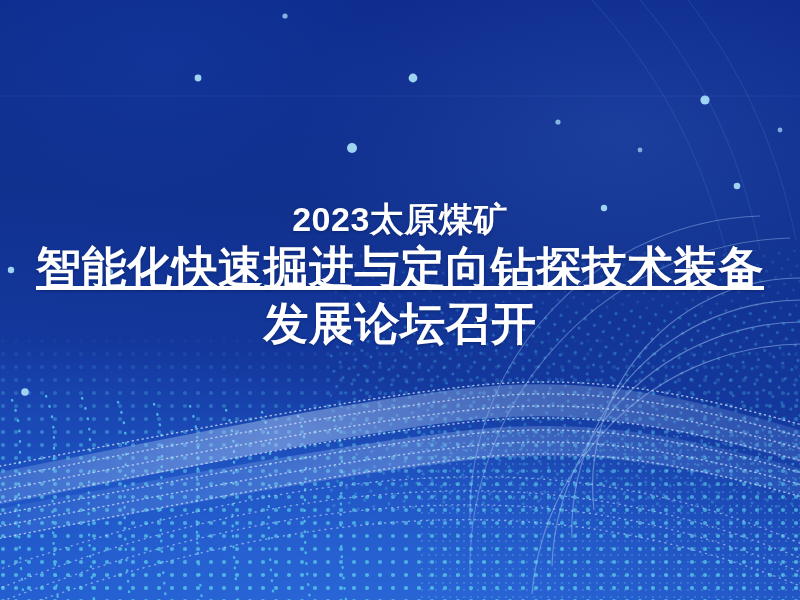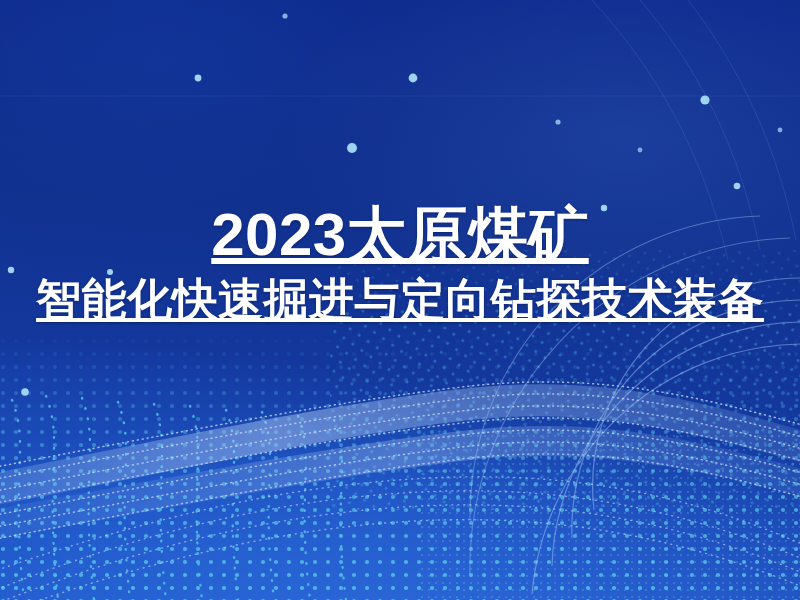--- a/index.html
+++ b/index.html
@@ -47,21 +47,21 @@
     z-index: 10;
   }
   .title-line {
     color: #ffffff;
     font-weight: 700;
     letter-spacing: 0.5px;
     line-height: 1.24;
     text-shadow: 0 1px 3px rgba(4,20,70,0.45);
     white-space: nowrap;
   }
-  #title-line-1 { font-size: 60px; text-decoration: underline; }
+  #title-line-1 { font-size: 34px; }
   #title-line-2 { font-size: 45px; text-decoration: underline; }
   #title-line-3 { font-size: 45px; }
 </style>
 </head>
 <body>
 
 <div id="poster">
 
   <div class="layer" id="bg-base"></div>
   <div class="layer" id="bg-sheen"></div>
@@ -222,15 +222,16 @@
       <path d="M 592,0 C 656,70 702,150 728,260"></path>
     </g>
     <g stroke="#5f93dd" stroke-width="1" opacity="0.12" fill="none">
       <path d="M 0,96 L 800,96"></path>
     </g>
   </svg>
 
   <div id="title-block">
     <div class="title-line" id="title-line-1">2023太原煤矿</div>
     <div class="title-line" id="title-line-2">智能化快速掘进与定向钻探技术装备</div>
+    <div class="title-line" id="title-line-3">发展论坛召开</div>
   </div>
 
 </div>
 
 </body></html>

